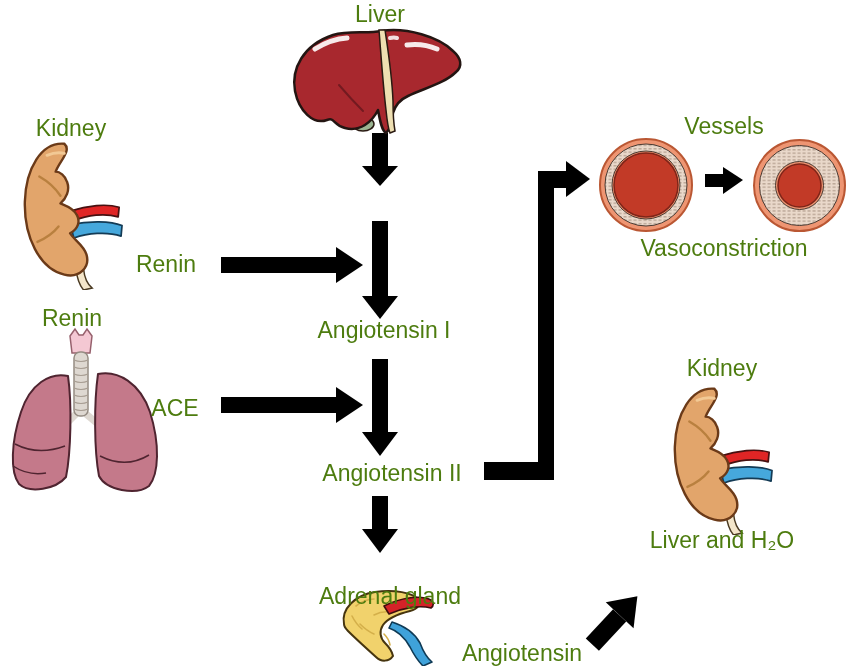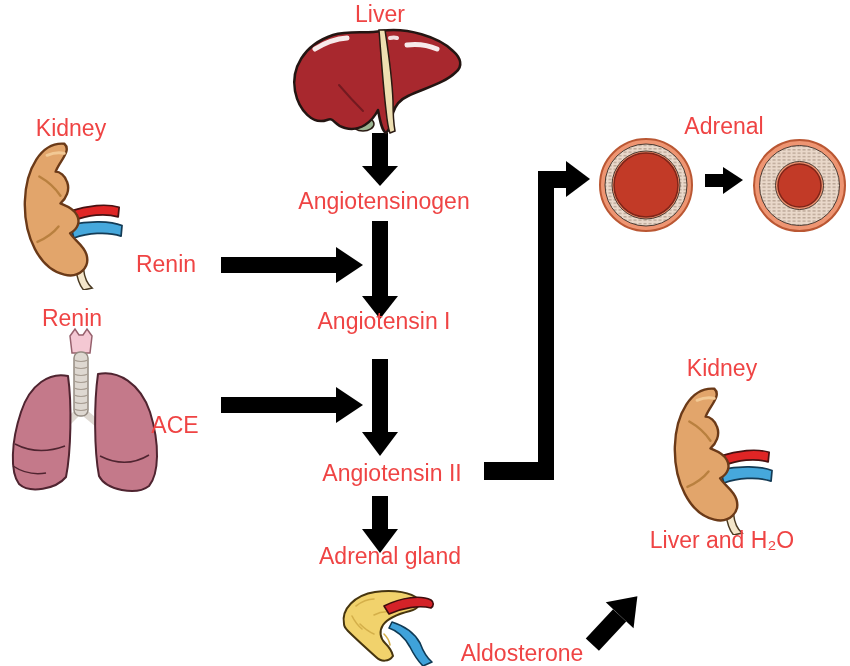--- a/index.html
+++ b/index.html
@@ -8,21 +8,21 @@
     width:850px;height:666px;
     background:#ffffff;
     overflow:hidden;
     font-family:"Liberation Sans","DejaVu Sans",sans-serif;
   }
   .lbl{
     position:absolute;
     transform:translateX(-50%);
     font-size:23px;
     line-height:1.15;
-    color:#ef4444;
+    color:#4d7c0f;
     white-space:nowrap;
     text-align:center;
   }
   .lbl.multiline{white-space:normal;width:230px;}
   .lbl.multiline span{display:block;}
   svg{position:absolute;display:block;}
   #arrow-layer{left:0;top:0;}
 </style>
 </head>
 <body>
@@ -174,27 +174,27 @@
         <path d="M 52,50 q 5,5 6,11"></path>
       <path d="M 20,32 q 4,8 10,13"></path>
     </g>
     <path d="M 52,22 C 70,13 89,11 99,16 C 102,18 102,22 99,24 C 87,21 70,24 57,30 Z" fill="#D42228" stroke="#3f0d0d" stroke-width="1.6" stroke-linejoin="round"></path>
     <path d="M 60,38 C 73,42 83,50 88,59 C 91,67 95,74 100,78 L 91,82 C 85,76 81,69 78,63
              C 73,54 66,47 57,44 Z" fill="#3FA2DA" stroke="#0f3a55" stroke-width="1.6" stroke-linejoin="round"></path>
   </svg>
 
   <div class="lbl" style="left:380px;top:1px">Liver</div>
   <div class="lbl" style="left:71px;top:115px">Kidney</div>
-  <div class="lbl" style="left:384px;top:188px">Angiotensinogen</div>
   <div class="lbl" style="left:166px;top:251px">Renin</div>
   <div class="lbl" style="left:72px;top:305px">Renin</div>
-  <div class="lbl" style="left:384px;top:308px">Angiotensin I</div>
-  <div class="lbl" style="left:175px;top:412px">ACE</div>
+  <div class="lbl" style="left:384px;top:317px">Angiotensin I</div>
+  <div class="lbl" style="left:175px;top:395px">ACE</div>
   <div class="lbl" style="left:392px;top:460px">Angiotensin II</div>
-  <div class="lbl" style="left:390px;top:543px">Adrenal gland</div>
-  <div class="lbl" style="left:522px;top:640px">Aldosterone</div>
-  <div class="lbl" style="left:724px;top:113px">Adrenal</div>
+  <div class="lbl" style="left:390px;top:583px">Adrenal gland</div>
+  <div class="lbl" style="left:522px;top:640px">Angiotensin</div>
+  <div class="lbl" style="left:724px;top:113px">Vessels</div>
+  <div class="lbl" style="left:724px;top:235px">Vasoconstriction</div>
   <div class="lbl" style="left:722px;top:355px">Kidney</div>
   <div class="lbl multiline" style="left:722px;top:527px">
     <span>Liver and H₂O</span>
   </div>
 
 </div>
 
 </body></html>

